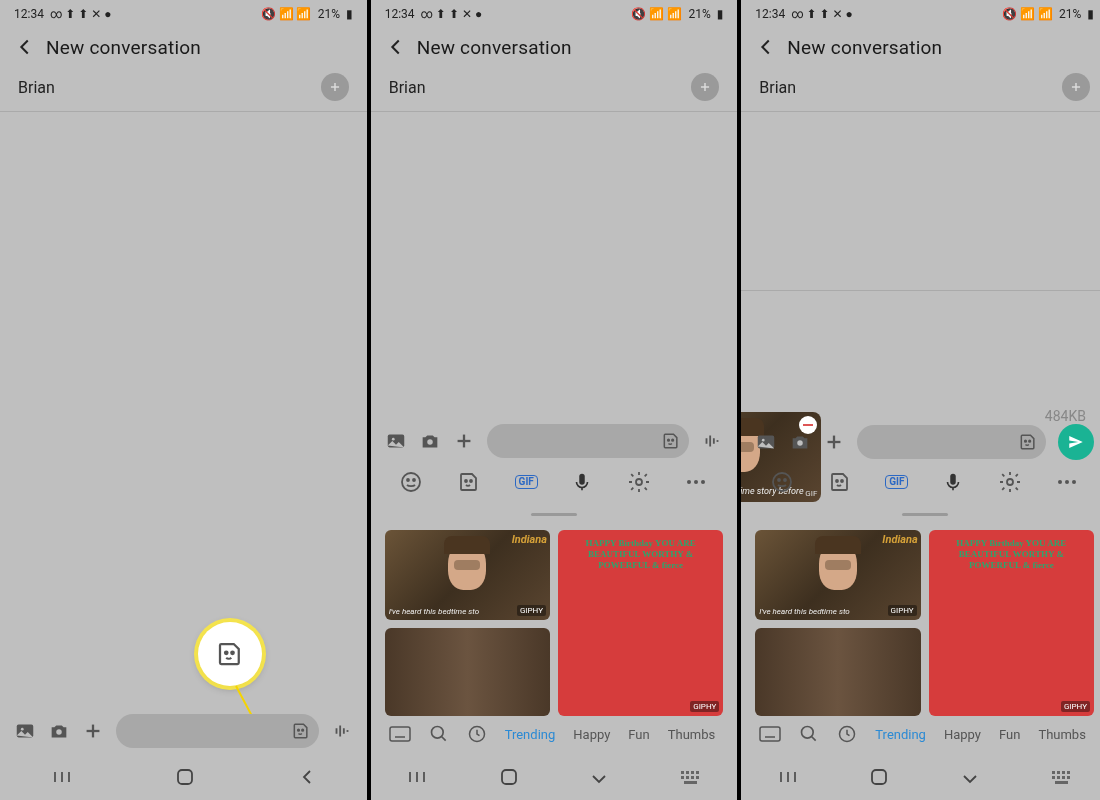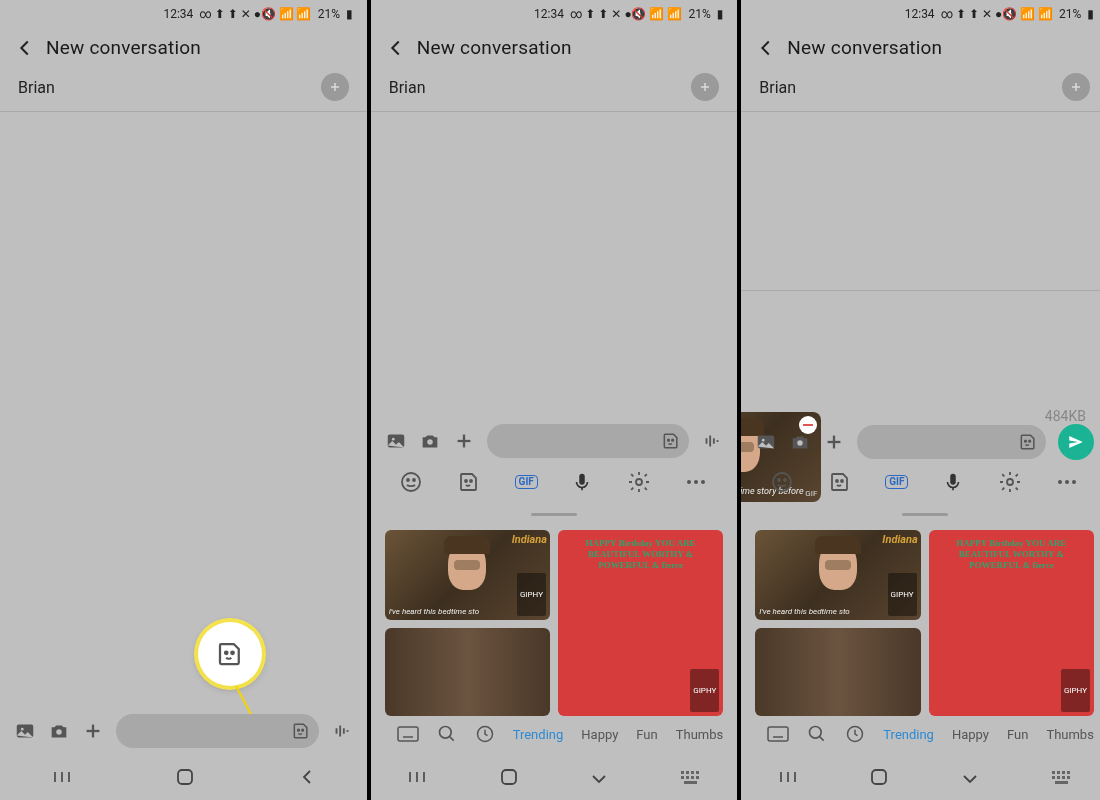--- a/index.html
+++ b/index.html
@@ -1,41 +1,41 @@
 <!DOCTYPE html>
 <html><head>
 <meta charset="utf-8">
 <style>
 body{margin:0;background:#000;font-family:-apple-system,Roboto,sans-serif;overflow:hidden}
 .row{display:flex;width:1100px;height:800px}
 .screen{width:366.66px;height:800px;background:#bfbfbf;position:relative;flex-shrink:0;overflow:hidden}
 .screen:not(:last-child){border-right:4px solid #000}
-.status{height:28px;display:flex;align-items:center;justify-content:flex-end;padding:0 14px;font-size:12px;color:#222}
+.status{height:28px;display:flex;align-items:center;justify-content:space-between;padding:0 14px;font-size:12px;color:#222}
 .status-l,.status-r{display:flex;align-items:center;gap:6px}
-.header{display:flex;align-items:flex-end;padding:8px 14px 14px}
+.header{display:flex;align-items:flex-start;padding:8px 14px 14px}
 .back{width:22px;height:22px;margin-right:10px;cursor:pointer}
 .title{font-size:19px;color:#1a1a1a;letter-spacing:.2px}
 .recip{display:flex;align-items:center;justify-content:space-between;padding:0 18px 10px;border-bottom:1px solid #aaa}
 .recip span{font-size:16px;color:#222}
 .addbtn{width:28px;height:28px;border-radius:50%;background:#9a9a9a;display:flex;align-items:center;justify-content:center;cursor:pointer}
 .addbtn svg{width:14px;height:14px}
 .nav{position:absolute;bottom:0;left:0;right:0;height:42px;display:flex;align-items:center;justify-content:space-around}
 .nav div{color:#444}
 .compose{position:absolute;left:0;right:0;display:flex;align-items:center;padding:0 14px;gap:12px}
 .compose .input{flex:1;height:34px;background:#a8a8a8;border-radius:17px;position:relative}
 .iconbtn{color:#4a4a4a;cursor:pointer;display:flex;align-items:center;justify-content:center}
 .sticker-in{position:absolute;right:8px;top:50%;transform:translateY(-50%)}
 .hl{position:absolute;border-radius:50%;background:#fff;box-shadow:0 0 0 4px rgba(255,235,59,.85),0 2px 8px rgba(0,0,0,.3);display:flex;align-items:center;justify-content:center}
 .hl-line{position:absolute;width:2px;background:#f5d400;transform-origin:top center}
 .kbrow{position:absolute;left:0;right:0;display:flex;align-items:center;justify-content:space-around;padding:0 12px}
 .gif-label{font-size:10px;font-weight:700;border:1.6px solid;border-radius:4px;padding:1px 3px;line-height:1}
 .gifgrid{position:absolute;left:14px;right:14px;display:grid;grid-template-columns:1fr 1fr;gap:8px}
 .gtile{border-radius:6px;overflow:hidden;position:relative;cursor:pointer}
-.gtile .giphy{position:absolute;right:4px;bottom:4px;font-size:8px;color:#fff;background:rgba(0,0,0,.4);padding:17px 3px;border-radius:2px}
-.cats{position:absolute;left:0;right:0;display:flex;align-items:center;gap:18px;padding:0 26px;font-size:13px;color:#555}
+.gtile .giphy{position:absolute;right:4px;bottom:4px;font-size:8px;color:#fff;background:rgba(0,0,0,.4);padding:1px 3px;border-radius:2px}
+.cats{position:absolute;left:0;right:0;display:flex;align-items:center;gap:18px;padding:0 18px;font-size:13px;color:#555}
 .cats .active{color:#2b8ad4}
 .attached{position:absolute;right:80px;width:160px;height:90px;border-radius:8px;overflow:hidden}
 .attached .rm{position:absolute;top:4px;right:4px;width:18px;height:18px;border-radius:50%;background:#fff;display:flex;align-items:center;justify-content:center;cursor:pointer}
 .attached .rm span{width:10px;height:2px;background:#d55}
 .attached .gt{position:absolute;right:4px;bottom:4px;font-size:8px;color:#ddd}
 .attached .cap{position:absolute;left:6px;bottom:6px;font-size:9px;color:#eee;font-style:italic}
 .size{position:absolute;right:22px;font-size:14px;color:#888}
 .sendbtn{width:36px;height:36px;border-radius:50%;background:#1ab394;display:flex;align-items:center;justify-content:center;cursor:pointer}
 .gif-indy{background:linear-gradient(135deg,#6b5438 0%,#3d2f1f 50%,#5a4530 100%);position:relative}
 .gif-bday{background:#d63c3c;position:relative}

